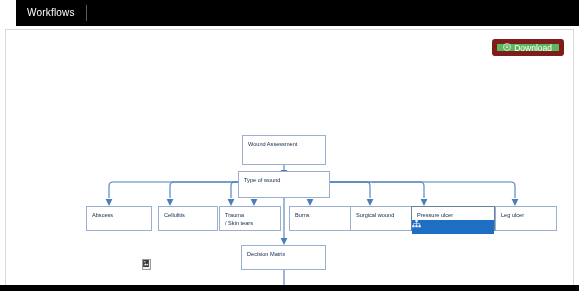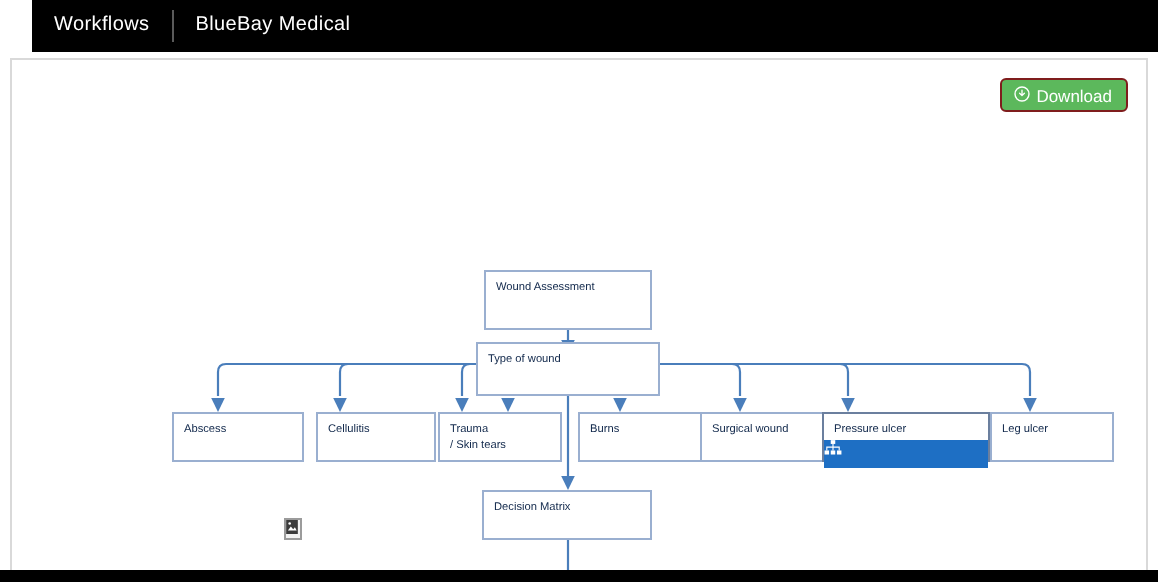--- a/index.html
+++ b/index.html
@@ -71,21 +71,21 @@
   }
 
   
   .download-btn {
     position: absolute;
     right: 9px;
     top: 9px;
     height: 17px;
     padding: 0 7px 0 6px;
     background: #5cb85c;
-    border: 1px solid #7f1d1d;
+    border: 5px solid #7f1d1d;
     border-radius: 3px;
     color: #ffffff;
     font-size: 8.5px;
     display: flex;
     align-items: center;
     gap: 3px;
     box-sizing: border-box;
     cursor: pointer;
     white-space: nowrap;
   }
@@ -154,21 +154,20 @@
   }
 </style>
 </head>
 <body>
 
 <div id="app">
 
   <div class="topbar">
     <div class="topbar-item">Workflows</div>
     <div class="topbar-sep"></div>
-    <div class="topbar-item">BlueBay Medical</div>
   </div>
 
   <div class="page">
     <div class="card">
 
       <div class="download-btn">
         <span class="dl-icon">
           <svg width="8" height="8" viewBox="0 0 16 16">
             <circle cx="8" cy="8" r="7" fill="none" stroke="#ffffff" stroke-width="1.4"></circle>
             <path d="M8 4.2 V9.2 M5.6 7.2 L8 9.6 L10.4 7.2" fill="none" stroke="#ffffff" stroke-width="1.3" stroke-linecap="round" stroke-linejoin="round"></path>

